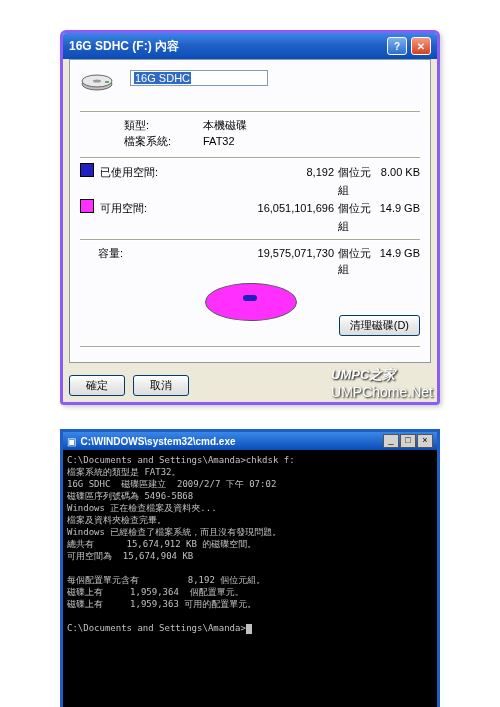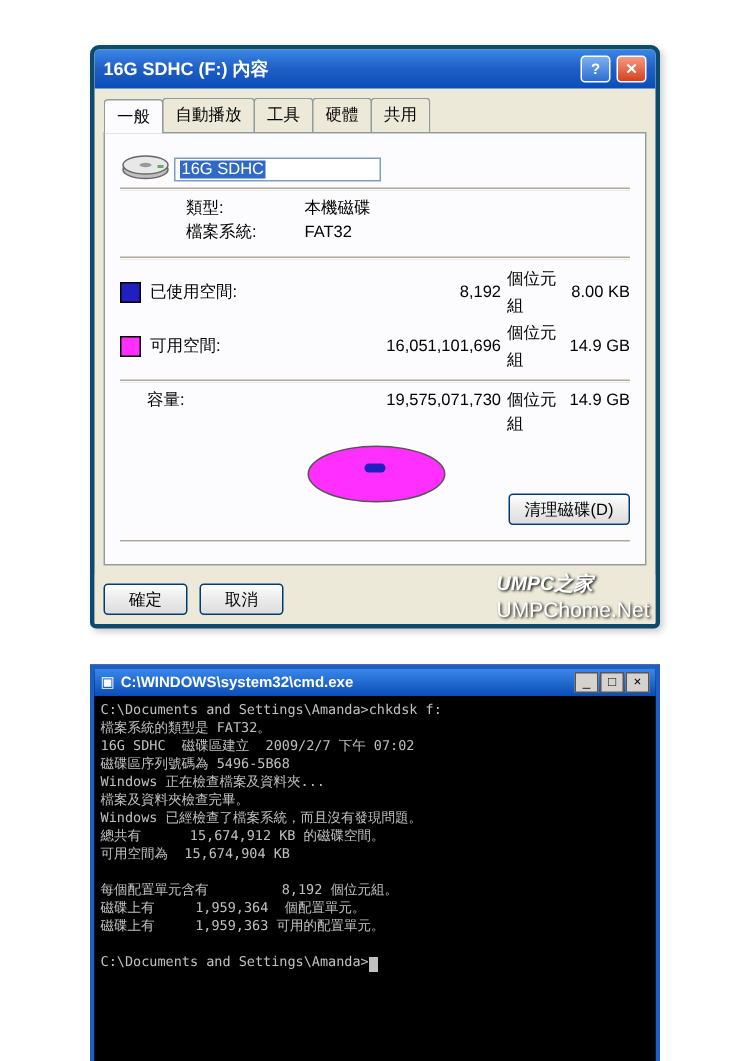--- a/index.html
+++ b/index.html
@@ -1,36 +1,36 @@
 <!DOCTYPE html>
 <html><head>
 <meta charset="utf-8">
 <style>
 body{margin:0;background:#fff;font-family:Tahoma,"Microsoft JhengHei",sans-serif;font-size:11px;width:500px}
 .page{padding:30px 60px}
-.dialog{border:3px solid #0c4a6e;border-radius:6px 6px 4px 4px;background:#ece9d8;overflow:hidden;box-shadow:2px 2px 5px rgba(0,0,0,0.2)}
+.dialog{border:3px solid #8b5cf6;border-radius:6px 6px 4px 4px;background:#ece9d8;overflow:hidden;box-shadow:2px 2px 5px rgba(0,0,0,0.2)}
 .titlebar{background:linear-gradient(to bottom,#3a87e8 0%,#1f5ec4 50%,#0a4db8 100%);color:#fff;font-weight:bold;padding:4px 6px;display:flex;align-items:center;gap:4px;font-size:12px}
 .titlebar-text{flex:1}
 .tb-btn{width:18px;height:16px;border:1px solid #fff;border-radius:3px;display:flex;align-items:center;justify-content:center;font-size:10px;font-weight:bold}
 .tb-help{background:linear-gradient(to bottom,#7db0ee,#2e6ed0);color:#fff}
 .tb-close{background:linear-gradient(to bottom,#f59a82,#d4421f);color:#fff}
 .tabs{display:flex;padding:6px 6px 0 6px}
 .tab{border:1px solid #919b9c;border-bottom:none;padding:3px 8px;background:#ece9d8;border-radius:3px 3px 0 0;margin-right:-1px;font-size:11px}
 .tab.active{background:#fcfcfe;position:relative;top:1px;padding-bottom:4px}
 .tabpanel{margin:0 6px 6px 6px;border:1px solid #919b9c;background:#fcfcfe;padding:10px}
-.headrow{display:flex;align-items:flex-end;gap:2px;margin-bottom:4px}
+.headrow{display:flex;align-items:flex-start;gap:16px;margin-bottom:19px}
 .drive-icon svg{display:block}
 .label-input{border:1px solid #7f9db9;padding:1px 3px;background:#fff;width:130px;font-size:11px}
 .label-input .sel{background:#316ac5;color:#fff;padding:0 1px}
 .meta{margin:2px 0 8px 44px}
 .meta-row{display:flex;gap:29px;line-height:16px}
 .meta-k{width:50px}
 .hr{height:1px;background:#aca899;margin:4px 0;border-bottom:1px solid #fff}
 .space-table{margin:4px 0}
-.sp-row{display:flex;align-items:center;line-height:18px}
+.sp-row{display:flex;align-items:flex-start;line-height:18px}
 .sw{width:12px;height:12px;border:1px solid #000;margin-right:6px}
 .sw-used{background:#2020c0}
 .sw-free{background:#ff30ff}
 .sp-label{width:60px}
 .sp-bytes{flex:1;text-align:right;padding-right:4px}
 .sp-unit{width:34px}
 .sp-hr{width:48px;text-align:right}
 .cap-row{display:flex;margin:4px 0 6px 18px;line-height:16px}
 .cap-row .sp-label{width:60px}
 .pie-wrap{text-align:center;margin:6px 0 4px 0}
@@ -56,27 +56,20 @@
 </head>
 <body>
 
 <div class="page">
 
 <div class="dialog watermark">
   <div class="titlebar">
     <span class="titlebar-text">16G SDHC (F:) 內容</span>
     <span class="tb-btn tb-help">?</span>
     <span class="tb-btn tb-close">✕</span>
-  </div>
-  <div class="tabs">
-    <div class="tab active">一般</div>
-    <div class="tab">自動播放</div>
-    <div class="tab">工具</div>
-    <div class="tab">硬體</div>
-    <div class="tab">共用</div>
   </div>
   <div class="tabpanel">
     <div class="headrow">
       <span class="drive-icon">
         <svg width="34" height="22" viewBox="0 0 34 22">
               <ellipse cx="17" cy="14" rx="15" ry="6" fill="#bfbfbf" stroke="#666"></ellipse>
               <ellipse cx="17" cy="11" rx="15" ry="6" fill="#e8e8e8" stroke="#666"></ellipse>
               <ellipse cx="17" cy="11" rx="4" ry="1.5" fill="#999"></ellipse>
               <rect x="25" y="11" width="4" height="2" fill="#6a6"></rect>
             </svg>

